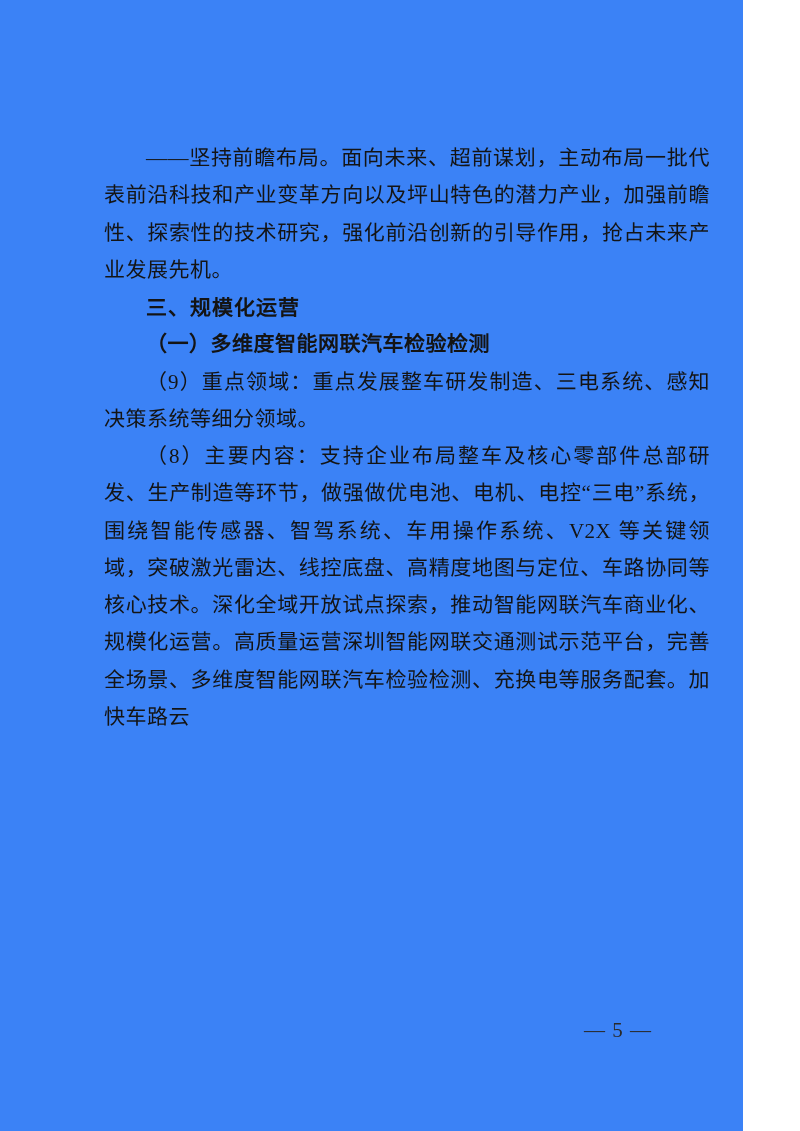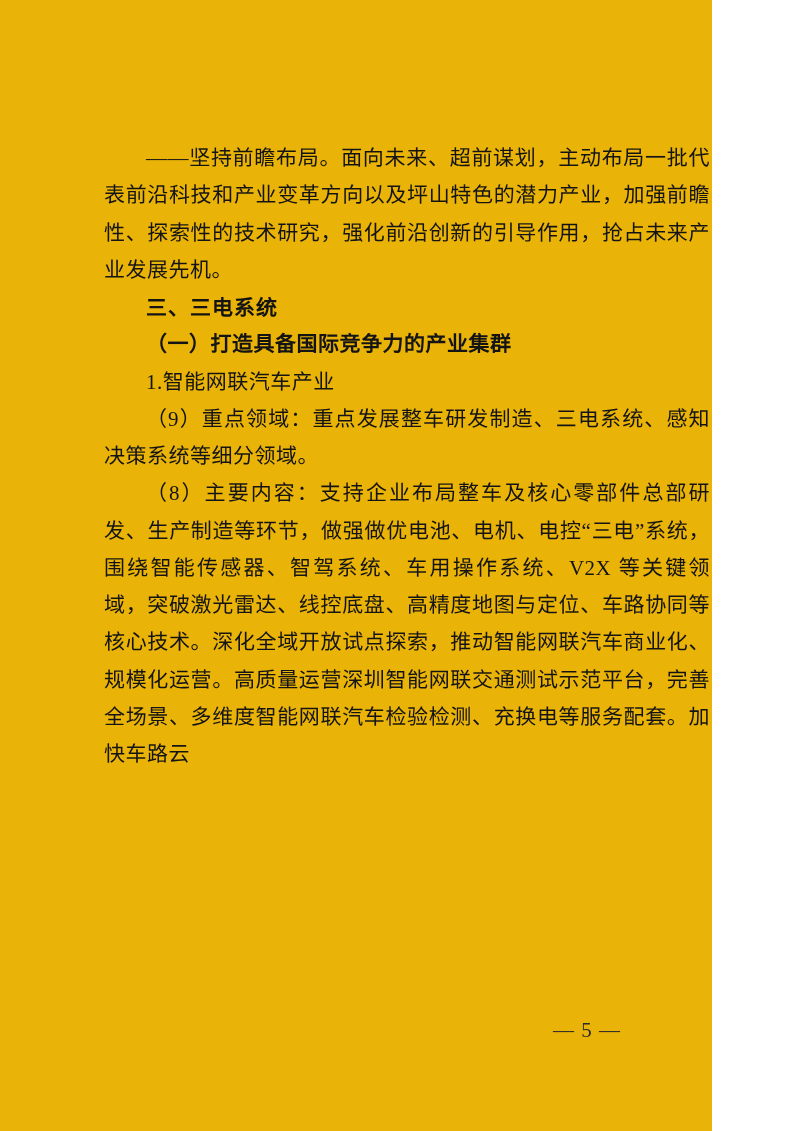--- a/index.html
+++ b/index.html
@@ -4,24 +4,25 @@
 <style>
   html, body {
     margin: 0;
     padding: 0;
     background: #ffffff;
   }
   .page {
     position: relative;
     width: 712px;
     height: 1131px;
-    background: #eab308;
+    background: #3b82f6;
     font-family: "Liberation Serif", "DejaVu Serif", serif;
     color: #141414;
     overflow: hidden;
+    padding-left: 31px;
   }
   .content {
     position: absolute;
     left: 104px;
     top: 140px;
     width: 606px;
     font-size: 21px;
     line-height: 37.25px;
     text-align: justify;
     letter-spacing: 0.5px;
@@ -58,25 +59,24 @@
 </head>
 <body>
 
 <div class="page">
 
   <div class="content">
 
     <p class="body-para">——坚持前瞻布局。面向未来、超前谋划，主动布局一批代表前沿科技和产业变革方向以及坪山特色的潜力产业，加强前瞻性、探索性的技术研究，强化前沿创新的引导作用，抢占未来产业发展先机。</p>
 
 
-    <p class="h-hei">三、三电系统</p>
+    <p class="h-hei">三、规模化运营</p>
 
-    <p class="h-kai-bold">（一）打造具备国际竞争力的产业集群</p>
+    <p class="h-kai-bold">（一）多维度智能网联汽车检验检测</p>
 
-    <p class="h-kai">1.智能网联汽车产业</p>
 
     <p class="body-para">（9）重点领域：重点发展整车研发制造、三电系统、感知决策系统等细分领域。</p>
 
 
     <p class="body-para">（8）主要内容：支持企业布局整车及核心零部件总部研发、生产制造等环节，做强做优电池、电机、电控“三电”系统，围绕智能传感器、智驾系统、车用操作系统、V2X 等关键领域，突破激光雷达、线控底盘、高精度地图与定位、车路协同等核心技术。深化全域开放试点探索，推动智能网联汽车商业化、规模化运营。高质量运营深圳智能网联交通测试示范平台，完善全场景、多维度智能网联汽车检验检测、充换电等服务配套。加快车路云</p>
 
   </div>
 
   <div class="page-number">— 5 —</div>
 

